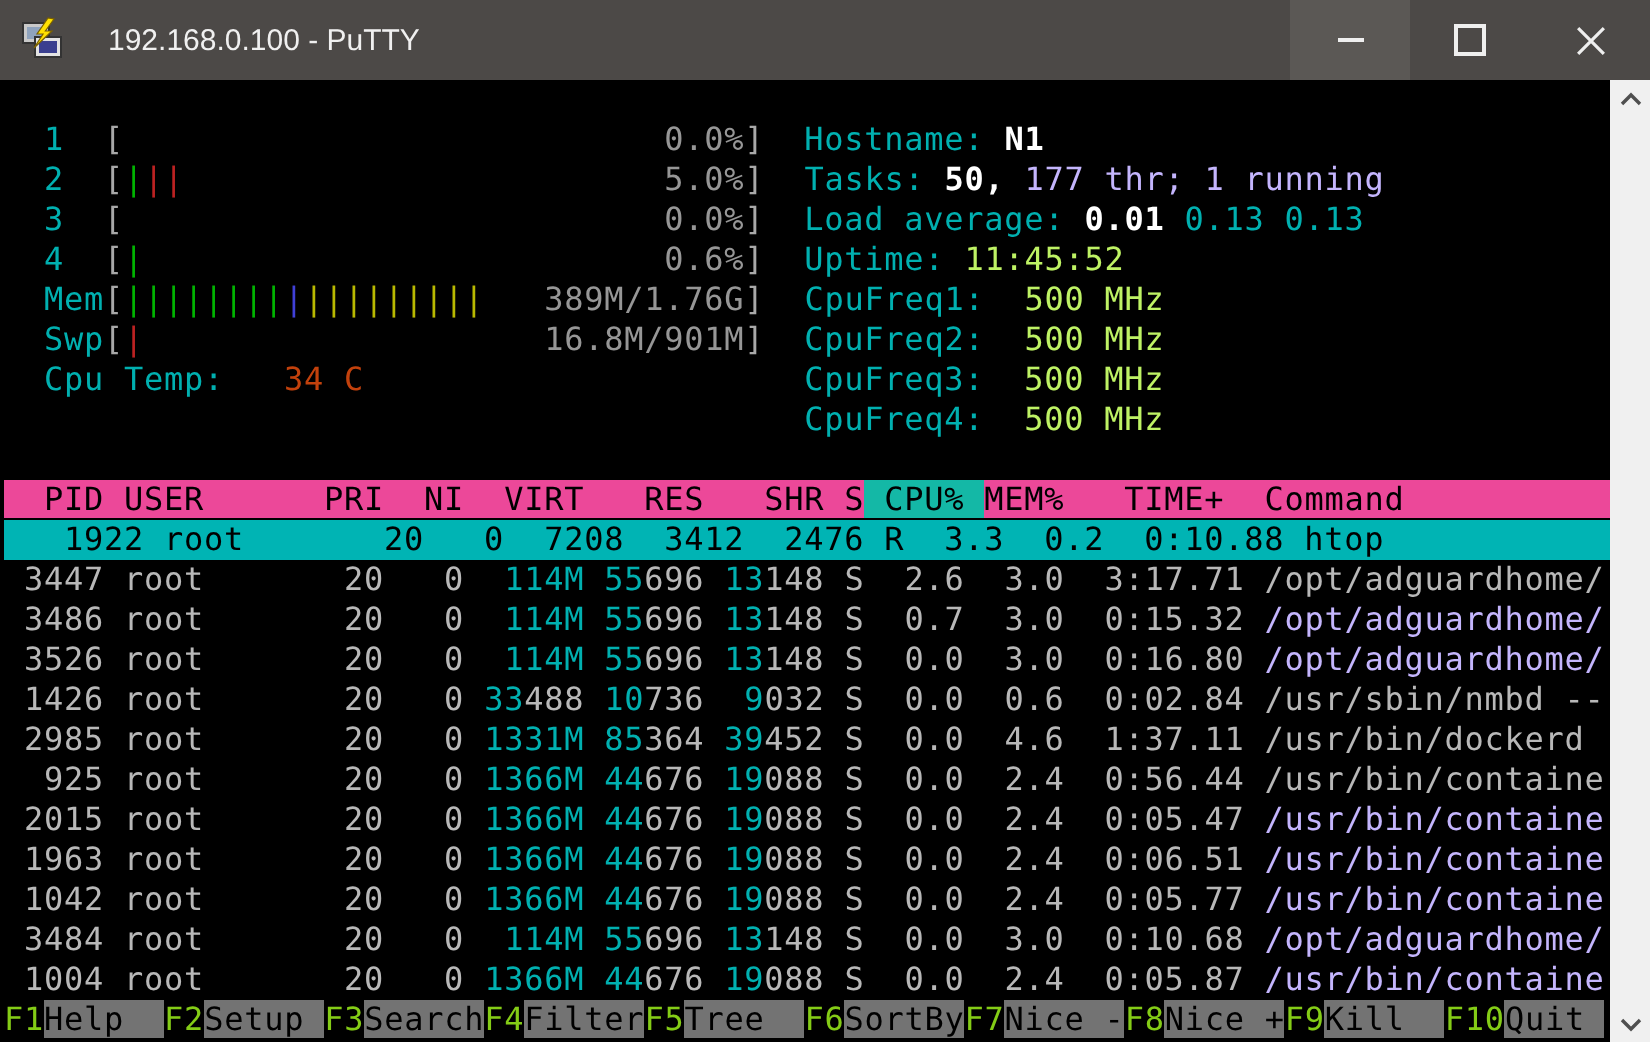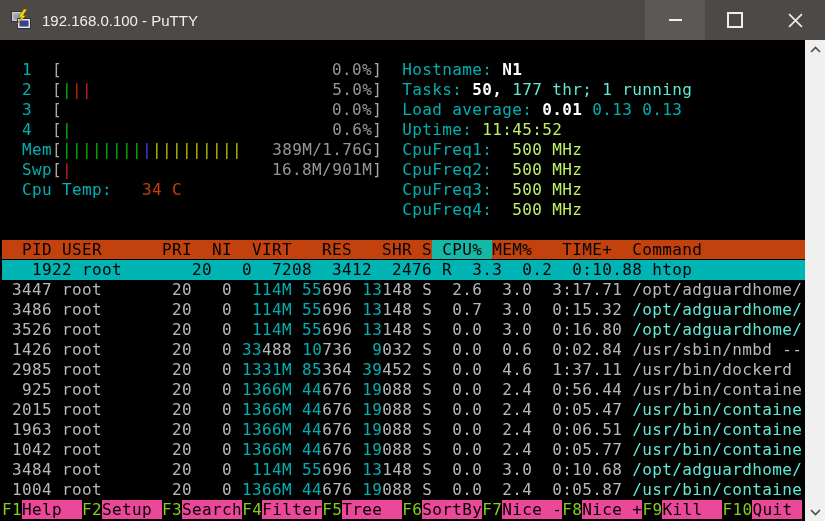--- a/index.html
+++ b/index.html
@@ -1,50 +1,50 @@
 <!DOCTYPE html>
 <html><head>
 <meta charset="utf-8">
 <style>
   html,body{margin:0;padding:0;background:#222;}
   .win{width:825px;height:521px;position:relative;background:#000;overflow:hidden;
        font-family:"Liberation Sans",sans-serif;}
   
   .tb{height:40px;background:#4c4947;display:flex;align-items:center;position:relative;}
   .tb-icon{margin-left:9px;width:24px;height:24px;flex:0 0 auto;}
-  .tb-title{color:#f0f0f0;font-size:15px;margin-left:9px;white-space:nowrap;}
+  .tb-title{color:#f0f0f0;font-size:15px;margin-left:21px;white-space:nowrap;}
   .tb-btns{position:absolute;right:0;top:0;height:40px;display:flex;}
   .tb-btn{width:60px;height:40px;display:flex;align-items:center;justify-content:center;}
   .tb-btn.min{background:#5b5855;}
   .gl-min{display:block;width:13px;height:0;border-top:2px solid #efefef;}
   .gl-max{display:block;width:12px;height:12px;border:2px solid #efefef;}
   
   .term{position:absolute;left:0;top:40px;bottom:0;right:20px;background:#000;overflow:hidden;
         font-family:"DejaVu Sans Mono","Liberation Mono",monospace;
         font-size:16px;line-height:20px;letter-spacing:0.37px;white-space:pre;padding-left:2px;}
   .tl{height:20px;width:max-content;}
   .tl.sel{background:#00b4b4;padding-left:20px;}
   .c-cyan{color:#00b0b0}
   .c-bcyan{color:#bef264}
   .c-gray{color:#b8b8b8}
   .c-dim{color:#969696}
   .c-brk{color:#a8a8a8}
-  .c-green{color:#5eead4}
+  .c-green{color:#c4b5fd}
   .c-red{color:#c2410c}
   .c-yellow{color:#bef264}
   .c-white{color:#ffffff;font-weight:bold}
   .c-barg{color:#00b400}
   .c-barr{color:#bb2222}
   .c-barb{color:#4040d8}
   .c-bary{color:#b8b800}
   .c-blk{color:#000000}
-  .c-hdr{background:#c2410c;color:#000000}
+  .c-hdr{background:#ec4899;color:#000000}
   .c-hdrsort{background:#14b8a6;color:#000000}
   .c-fkey{color:#84cc16}
-  .c-fmenu{background:#ec4899;color:#000000}
+  .c-fmenu{background:#737373;color:#000000}
   
   .sb{position:absolute;right:0;top:40px;bottom:0;width:20px;background:#f0f0f0;
       display:flex;flex-direction:column;justify-content:space-between;align-items:center;}
   .sb-btn{width:20px;height:18px;display:flex;align-items:center;justify-content:center;}
 </style>
 </head>
 <body>
 
 <div class="win">
   <div class="tb">

